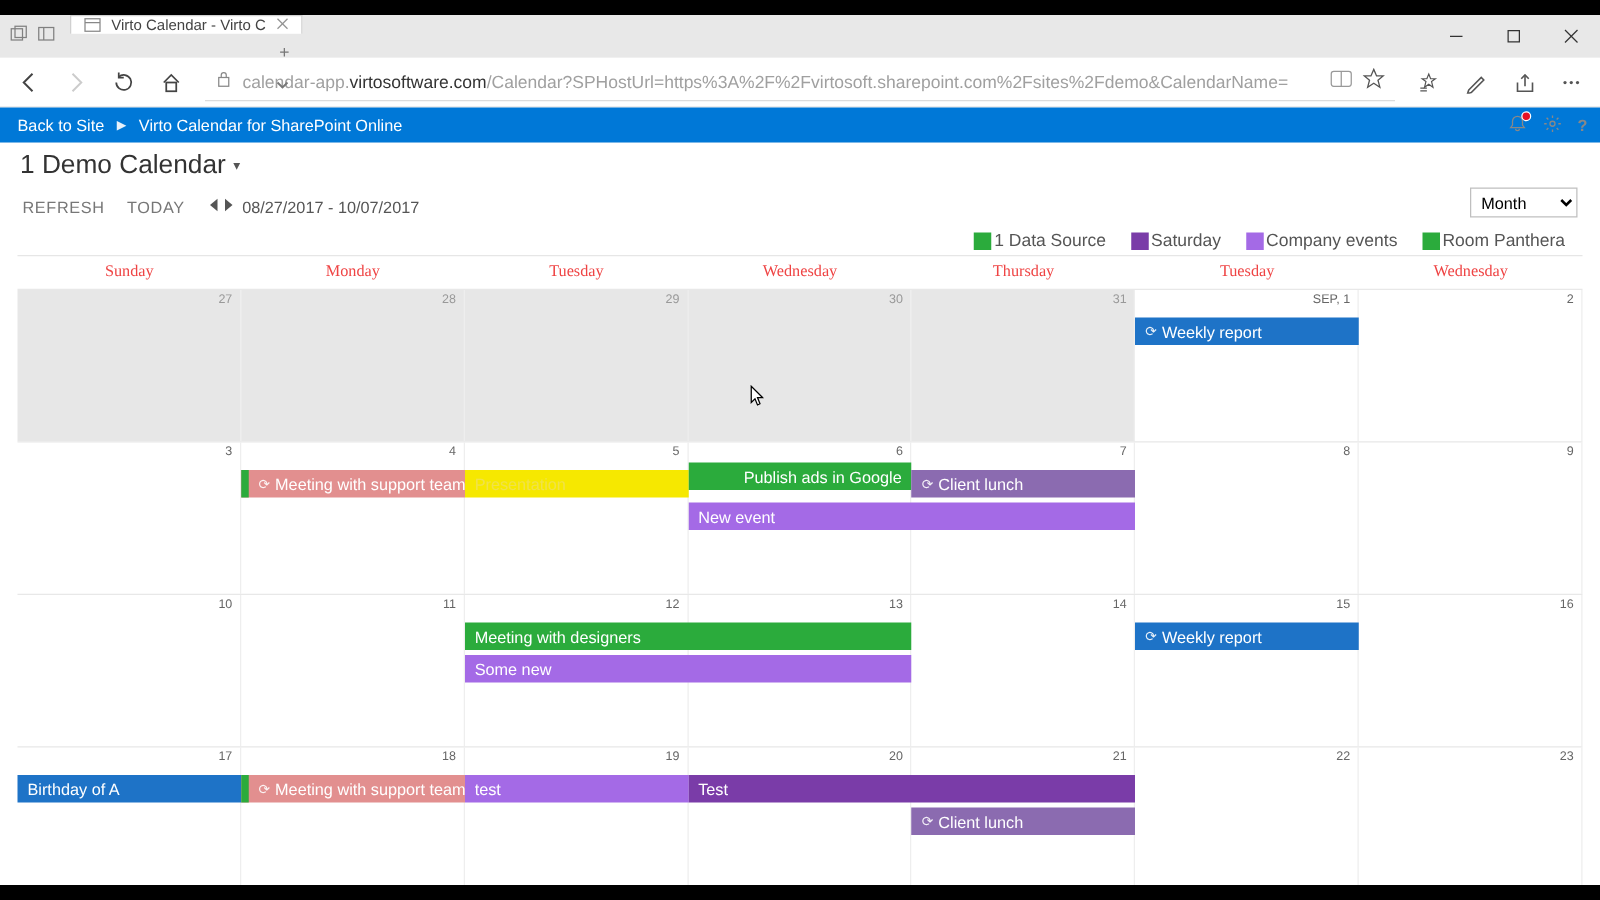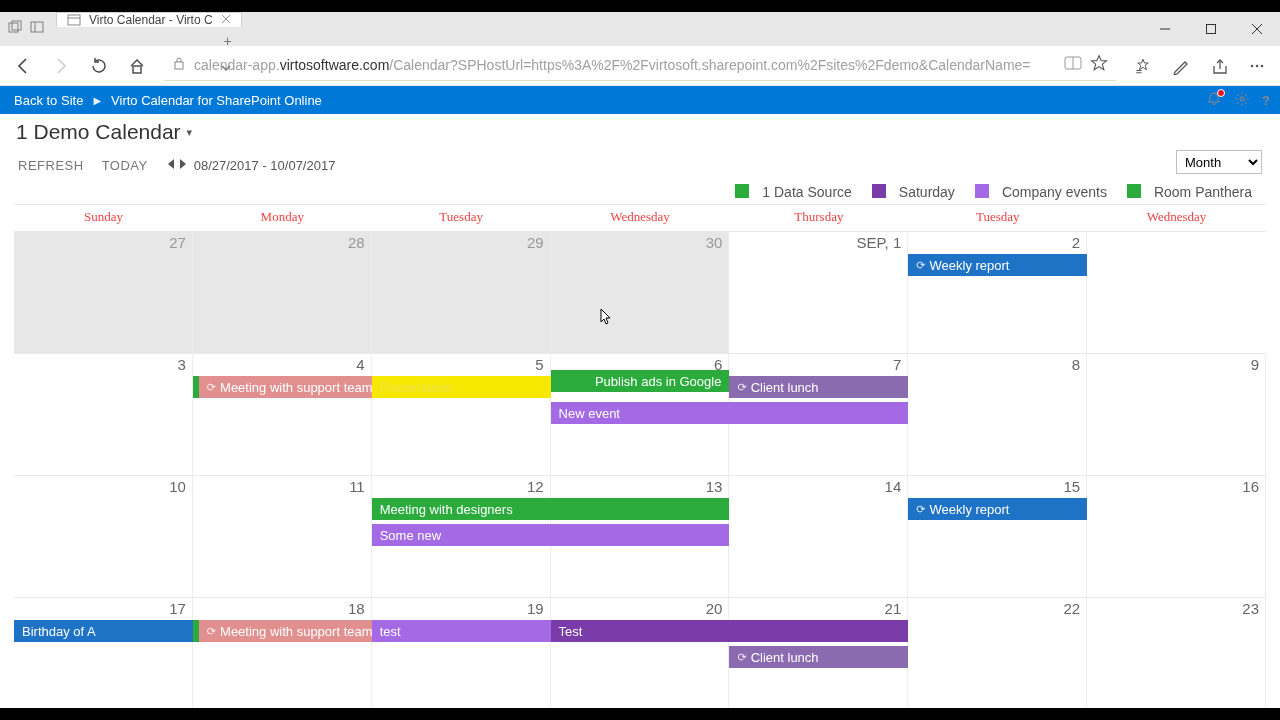--- a/index.html
+++ b/index.html
@@ -42,32 +42,32 @@
   .page-title { font-size: 21px; color: #333; font-weight: 300; padding: 6px 2px; display: flex; align-items: center; gap: 6px; }
   .caret-down { font-size: 11px; color: #555; }
 
   .toolbar { display: flex; align-items: center; height: 30px; font-size: 13px; color: #666; gap: 18px; padding: 0 4px; position: relative;}
   .toolbar .tool-btn { color: #777; letter-spacing: 0.5px; }
   .range-nav { display: flex; align-items: center; gap: 2px; color: #555; }
   .range-nav svg { color: #555; }
   .view-select { position: absolute; right: 4px; top: 0; border: 1px solid #bfbfbf; background: #fff; font-size: 13px; padding: 3px 4px; width: 86px; height: 24px; }
 
   .legend-row { display: flex; justify-content: flex-end; gap: 20px; padding: 4px 14px 4px 4px; font-size: 14px; color: #555; }
-  .legend-item { display: flex; align-items: flex-start; gap: 13px; }
+  .legend-item { display: flex; align-items: flex-end; gap: 2px; }
   .swatch { width: 14px; height: 14px; }
 
   
   .cal { flex: 1; border-top: 1px solid #e6e6e6; display: flex; flex-direction: column; }
   .dayhdr { display: grid; grid-template-columns: repeat(7,1fr); }
   .dayhdr > div { text-align: center; font-size: 13px; color: #ef4444; padding: 4px 0 6px 0; font-family: Liberation Serif, serif; }
   .weeks { flex: 1; display: grid; grid-template-rows: 122px 122px 122px 1fr; }
   .week { display: grid; grid-template-columns: repeat(7,1fr); position: relative; border-top: 1px solid #e8e8e8;}
   .cell { border-right: 1px solid #eee; position: relative; }
   .cell.dim { background: #e7e7e7; }
-  .daynum { position: absolute; top: 2px; right: 6px; font-size: 15px; color: #999; }
+  .daynum { position: absolute; top: 2px; right: 6px; font-size: 10px; color: #999; }
   .daynum.strong { color: #666; font-weight: 400; }
   .eventbar { position: absolute; height: 22px; display: flex; align-items: center; padding: 0 8px; font-size: 13px; color: #fff; white-space: nowrap; overflow: hidden; }
   .eventbar .recur { margin-right: 4px; opacity: 0.9; font-size: 11px; }
   .cursor-ptr { position: absolute; width: 12px; height: 18px; }
 </style>
 </head>
 <body>
 
 <div class="letterbox-top"></div>
 <div class="viewport">
@@ -266,20 +266,23 @@
             </div>
             <div class="cell dim">
               <span class="daynum">28</span>
             </div>
             <div class="cell dim">
               <span class="daynum">29</span>
             </div>
             <div class="cell dim">
               <span class="daynum">30</span>
             </div>
+            <div class="cell dim">
+              <span class="daynum">31</span>
+            </div>
             <div class="cell">
               <span class="daynum strong">SEP, 1</span>
             </div>
             <div class="cell">
               <span class="daynum strong">2</span>
             </div>
             <div class="eventbar" style="left: 71.4286%; width: 14.2857%; top: 22px; background: rgb(30, 115, 199);">
               <span class="recur">⟳</span>
               <span>Weekly report</span>
             </div>

